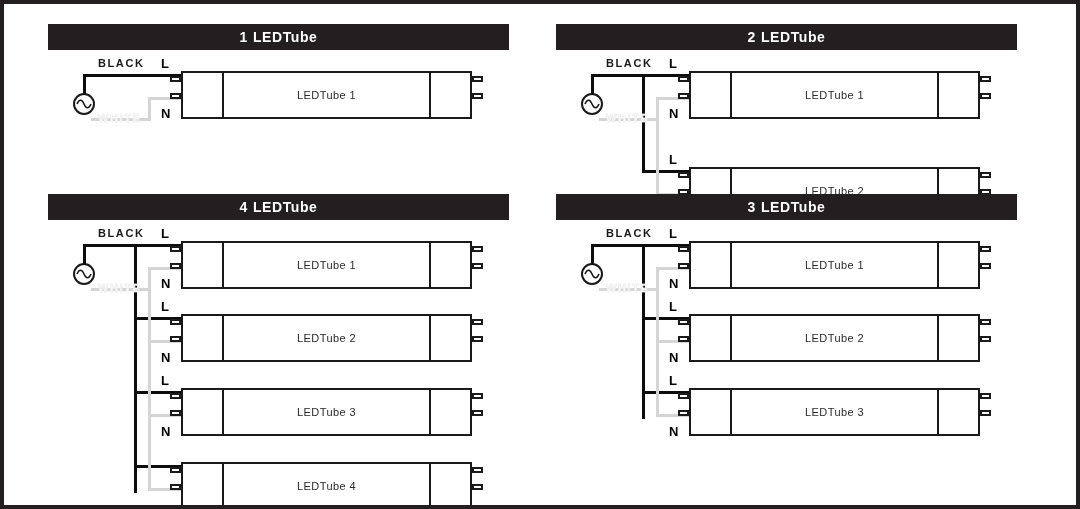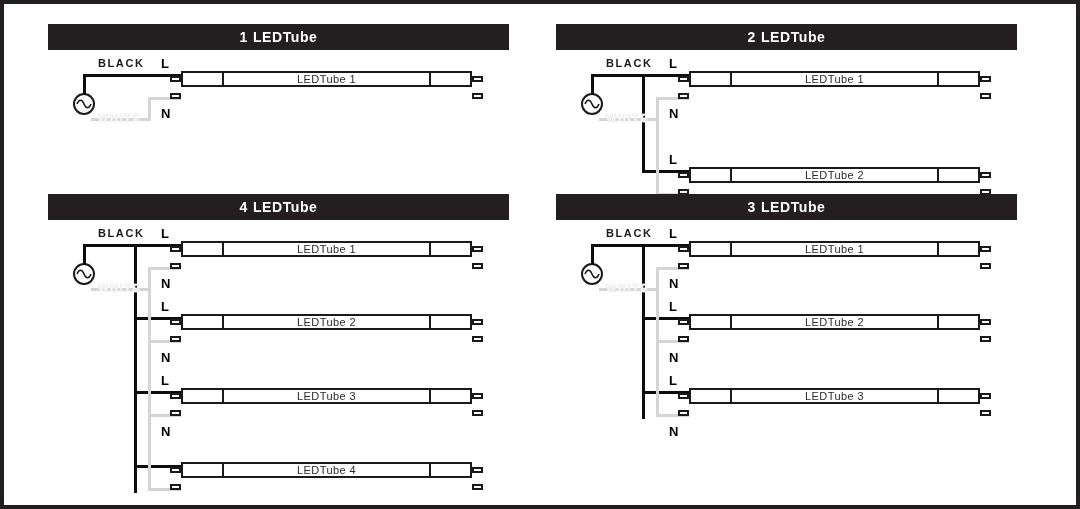--- a/index.html
+++ b/index.html
@@ -72,21 +72,21 @@
   }
   .term{
     position:absolute;
     font-size:13px;
     font-weight:bold;
     color:#000;
     white-space:nowrap;
   }
 
   
-  .tube{position:absolute;height:16px;}
+  .tube{position:absolute;height:48px;}
   .tube .body{
     position:absolute;left:0;top:0;
     width:100%;height:100%;
     box-sizing:border-box;
     border:2px solid #1a1a1a;
     background:#ffffff;
   }
   .tube .cap-l{
     position:absolute;top:0;height:100%;
     width:2px;background:#1a1a1a;

